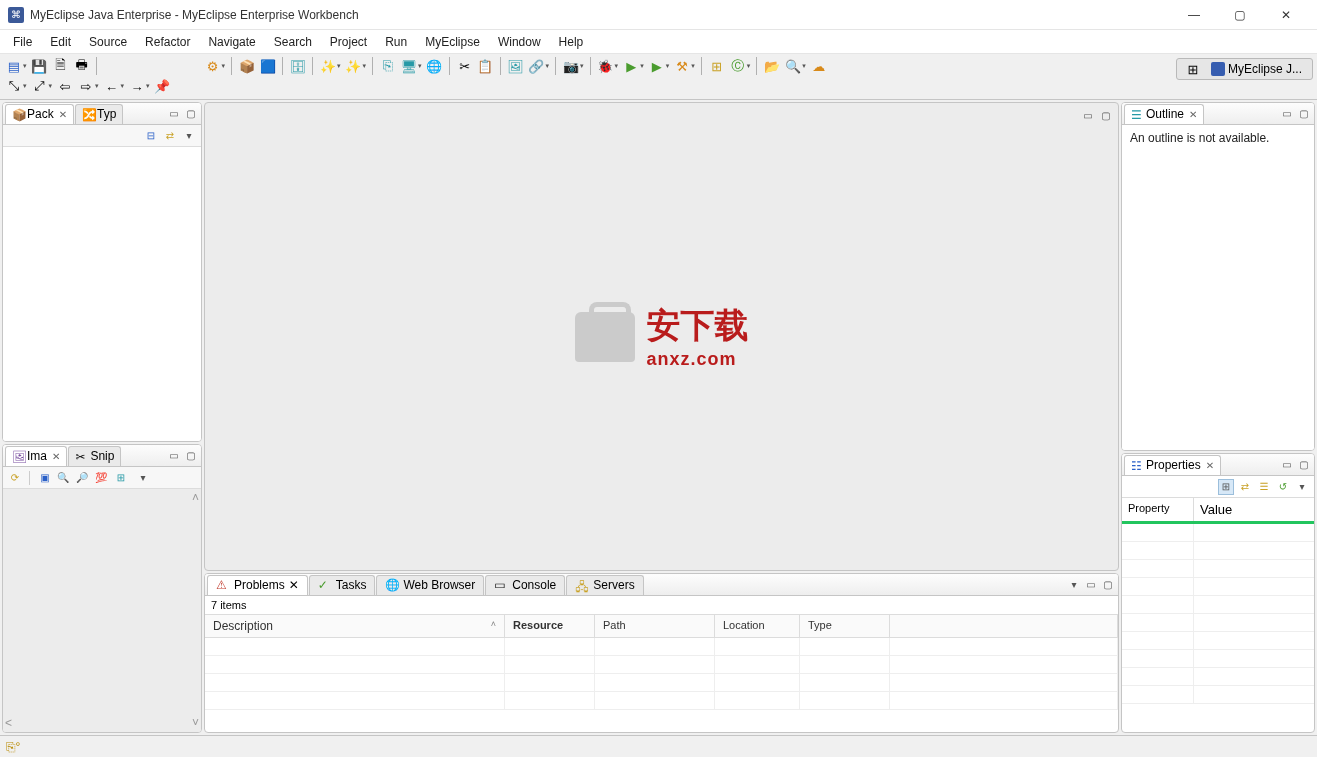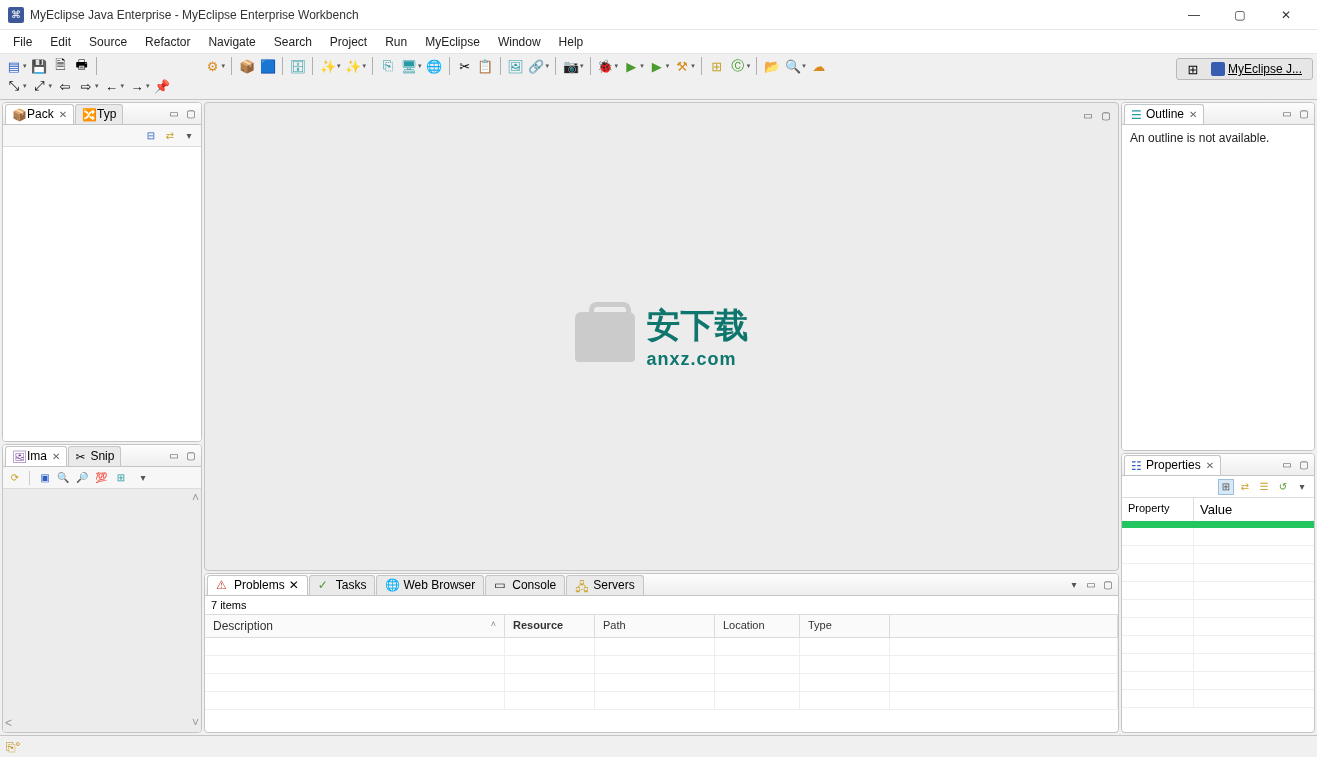--- a/index.html
+++ b/index.html
@@ -17,21 +17,21 @@
   .menubar span { padding: 3px 9px; cursor: pointer; color: #222; }
   
   
   .toolbar { height: 46px; background: #f0f0f0; border-bottom: 1px solid #c5c5c5; display: flex; align-items: flex-start; padding: 2px 4px; position: relative; }
   .toolbar .row { display: flex; align-items: center; flex-wrap: wrap; gap: 1px; }
   .toolbar .row.second { position:absolute; top:22px; left:4px;}
   .tb-btn { width: 20px; height: 20px; display: inline-flex; align-items: center; justify-content: center; border: 1px solid transparent; border-radius: 2px; cursor: pointer; font-size: 13px; }
   .tb-sep { width: 2px; height: 18px; border-left: 1px solid #b0b0b0; margin: 0 3px; }
   .tb-drop { font-size: 7px; color: #555; margin-left: -2px; margin-right: 2px; cursor:pointer; }
   .perspective-switcher { margin-left: auto; display: flex; align-items: center; gap: 4px; background: #e6e6e6; border: 1px solid #b9b9b9; border-radius: 3px; padding: 2px 6px; height: 22px; margin-top:2px;}
-  .perspective-switcher .persp { display:flex; align-items:flex-start; gap:3px; padding:0 4px;text-decoration:underline;}
+  .perspective-switcher .persp { display:flex; align-items:flex-start; gap:3px; padding:0 4px;}
   .perspective-switcher .icon { width:14px; height:14px; background:#365db0; display:inline-block; border-radius:2px;}
   
   
   .workspace { flex: 1; display: flex; background: #f0f0f0; padding: 2px; gap: 2px; min-height: 0; }
   .col-left { width: 200px; display: flex; flex-direction: column; gap: 2px; }
   .col-mid { flex: 1; display: flex; flex-direction: column; gap: 2px; min-width:0;}
   .col-right { width: 194px; display: flex; flex-direction: column; gap: 2px; }
   
   .view { background: #fff; border: 1px solid #c5c5c5; border-radius: 4px; display: flex; flex-direction: column; overflow: hidden; }
   .view-header { height: 22px; background: linear-gradient(to bottom,#fdfdfd,#eeeeee); border-bottom: 1px solid #c5c5c5; display: flex; align-items: center; padding: 0 2px; gap:1px;}
@@ -45,21 +45,21 @@
   .view-body { flex: 1; background: #fff; overflow: auto; position: relative; }
   .view-body.gray { background: #ececec; }
   
   
   .left-top { height: 340px; }
   .left-bot { flex: 1; }
   
   
   .editor-area { flex: 1; background: #ececec; border: 1px solid #c5c5c5; border-radius: 4px; position:relative; display:flex; align-items:center; justify-content:center;}
   .editor-area .minmax { position:absolute; top:4px; right:4px; display:flex; gap:2px;}
-  .watermark { color:#0f766e; font-size:28px; font-weight:bold; display:flex; align-items:center; gap:12px; user-select:none;}
+  .watermark { color:#b91c1c; font-size:28px; font-weight:bold; display:flex; align-items:center; gap:12px; user-select:none;}
   .watermark .wm-icon { width:60px; height:50px; background:#cbcbcb; border-radius:6px 6px 4px 4px; position:relative;}
   .watermark .wm-icon::before { content:""; position:absolute; top:-10px; left:14px; width:32px; height:12px; border:5px solid #cbcbcb; border-bottom:none; border-radius:8px 8px 0 0;}
   
   
   .bottom-views { height: 160px; }
   .bottom-views .view-header { padding-left:2px; }
   .bottom-tab { display: flex; align-items: center; gap: 4px; padding: 2px 8px; border: 1px solid #c5c5c5; border-bottom: none; border-radius: 3px 3px 0 0; background: #eaeaea; cursor: pointer; font-size:11px; height:20px;}
   .bottom-tab.active { background: #fff; }
   .bottom-tab .bicon { width:14px; height:14px; display:inline-block;}
   .items-row { padding: 3px 6px; border-bottom: 1px solid #dcdcdc; font-size:11px;}
@@ -68,21 +68,21 @@
   .col-h.desc{flex:0 0 300px;} .col-h.res{flex:0 0 90px;font-weight:bold;} .col-h.path{flex:0 0 120px;} .col-h.loc{flex:0 0 85px;} .col-h.type{flex:0 0 90px;} .col-h.extra{flex:1;}
   .rows-empty { flex:1;}
   .rows-empty .r { height:18px; border-bottom:1px solid #eee; display:flex;}
   .rows-empty .r div{border-right:1px solid #eee;}
   
   
   .right-top { flex: 1; }
   .right-bot { height: 280px; }
   .outline-msg { padding: 6px 8px; font-size: 12px; color: #222; }
   .prop-toolbar { height: 22px; border-bottom: 1px solid #dcdcdc; display:flex; justify-content:flex-end; align-items:center; padding:0 4px; gap:3px;}
-  .prop-table { display:flex; border-bottom:7px solid #22c55e;}
+  .prop-table { display:flex; border-bottom:3px solid #22c55e;}
   .prop-table .ph { flex:0 0 72px; padding:4px 6px; border-right:1px solid #dcdcdc; font-size:11px;}
   .prop-table .pv { flex:1; padding:4px 6px; font-size:13px;}
   .prop-rows .r { height:18px; border-bottom:1px solid #eee; display:flex;}
   .prop-rows .r .c1{flex:0 0 72px; border-right:1px solid #eee;} .prop-rows .r .c2{flex:1;}
   
   
   .statusbar { height: 22px; background: #f0f0f0; border-top: 1px solid #c5c5c5; display:flex; align-items:center; padding:0 6px;}
   .statusbar .sicon { width:14px; height:14px; color:#b88a00; font-size:12px;}
   
   

